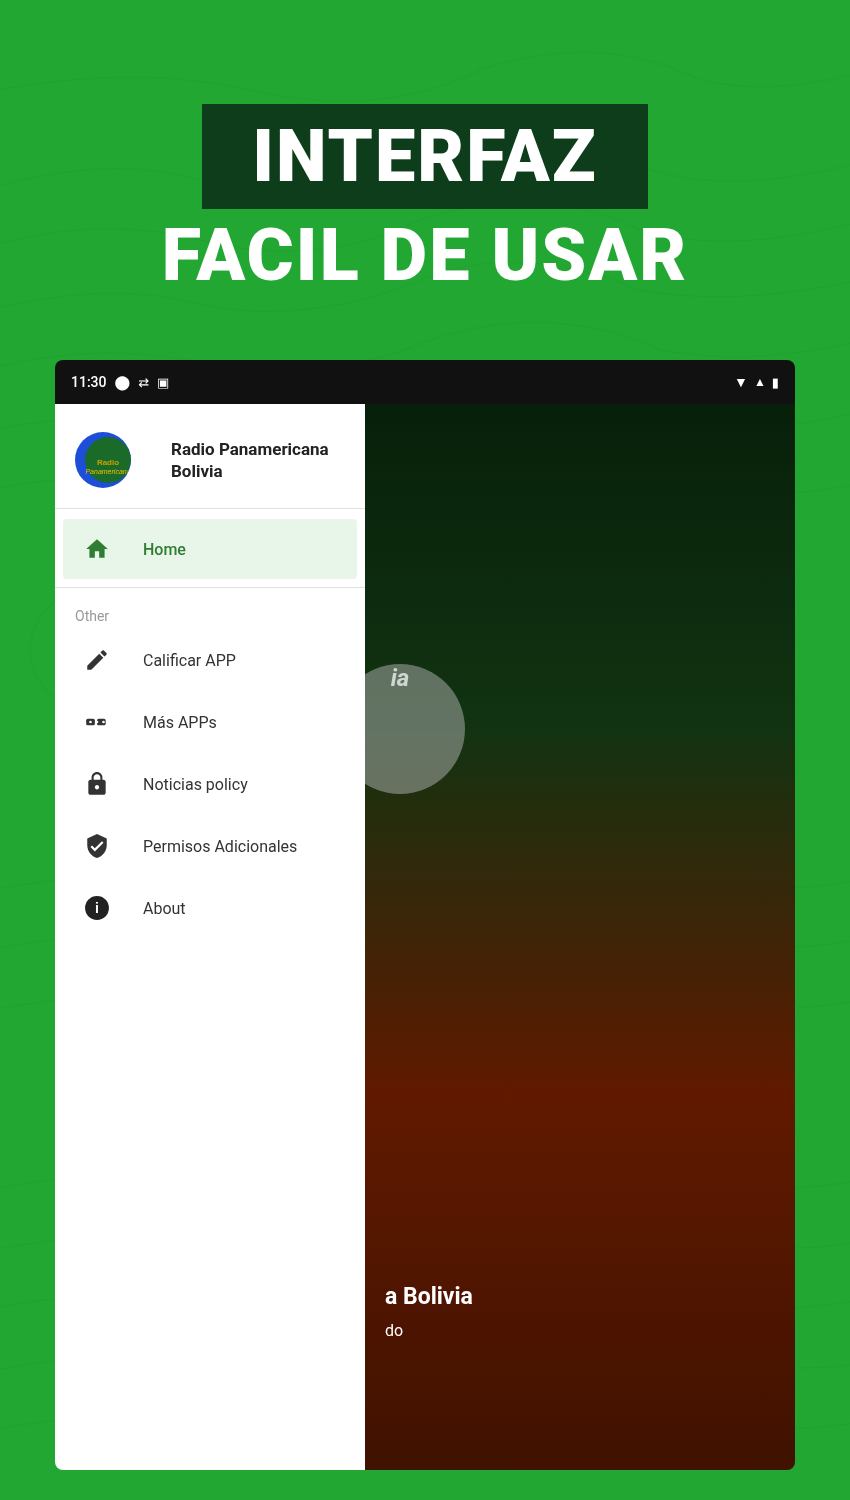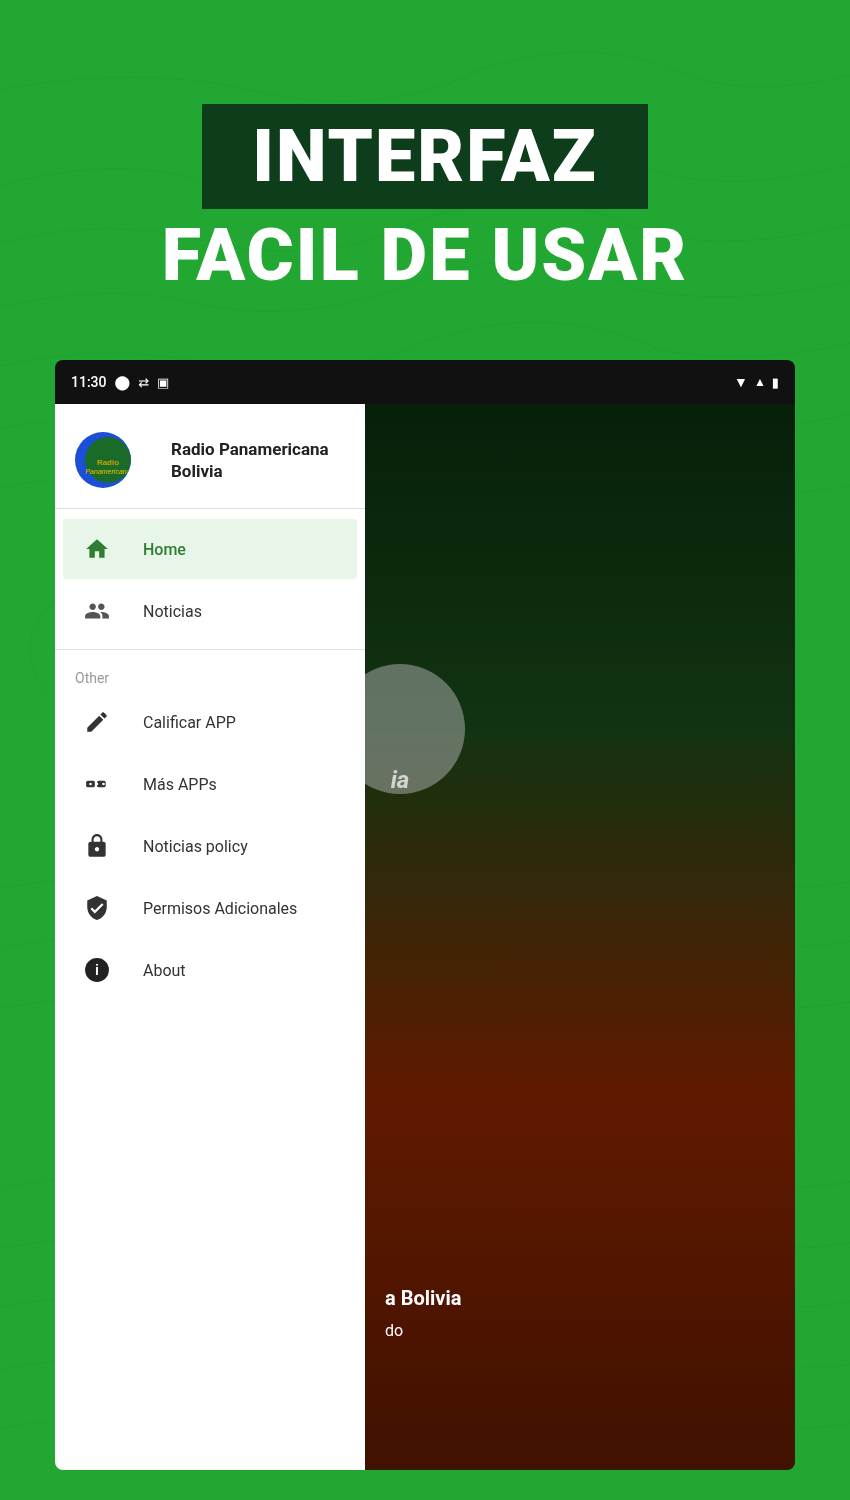--- a/index.html
+++ b/index.html
@@ -209,21 +209,21 @@
       position: absolute;
       top: 0; left: 0; right: 0; bottom: 0;
       background: rgba(0,0,0,0.3);
     }
 
     .app-content-text {
       position: absolute;
       bottom: 160px;
       left: 20px;
       color: white;
-      font-size: 20px;
+      font-size: 23px;
       font-weight: 700;
     }
 
     .app-content-subtext {
       position: absolute;
       bottom: 130px;
       left: 20px;
       color: white;
       font-size: 16px;
     }
@@ -231,21 +231,21 @@
     
     .circle-logo {
       position: absolute;
       top: 260px;
       left: -30px;
       width: 130px;
       height: 130px;
       border-radius: 50%;
       background: rgba(180,180,180,0.5);
       display: flex;
-      align-items: flex-end;
+      align-items: flex-start;
       justify-content: center;
     }
 
     
     .wifi-icon { color: white; font-size: 14px; }
     .signal-icon { color: white; font-size: 14px; }
     .battery-icon { color: white; font-size: 14px; }
 
     
     .icon-svg {
@@ -327,28 +327,20 @@
 
         <div class="drawer-item active">
           <div class="drawer-item-icon">
             <svg class="icon-svg" viewBox="0 0 24 24" fill="#2e7d32" xmlns="http://www.w3.org/2000/svg">
               <path d="M10 20v-6h4v6h5v-8h3L12 3 2 12h3v8z"></path>
             </svg>
           </div>
           <span class="drawer-item-label">Home</span>
         </div>
 
-        <div class="drawer-item">
-          <div class="drawer-item-icon">
-            <svg class="icon-svg" viewBox="0 0 24 24" fill="#555" xmlns="http://www.w3.org/2000/svg">
-              <path d="M16 11c1.66 0 2.99-1.34 2.99-3S17.66 5 16 5c-1.66 0-3 1.34-3 3s1.34 3 3 3zm-8 0c1.66 0 2.99-1.34 2.99-3S9.66 5 8 5C6.34 5 5 6.34 5 8s1.34 3 3 3zm0 2c-2.33 0-7 1.17-7 3.5V19h14v-2.5c0-2.33-4.67-3.5-7-3.5zm8 0c-.29 0-.62.02-.97.05 1.16.84 1.97 1.97 1.97 3.45V19h6v-2.5c0-2.33-4.67-3.5-7-3.5z"></path>
-            </svg>
-          </div>
-          <span class="drawer-item-label">Noticias</span>
-        </div>
 
         <div class="drawer-divider"></div>
 
         <div class="drawer-section-title">Other</div>
 
         <div class="drawer-item">
           <div class="drawer-item-icon">
             <svg class="icon-svg" viewBox="0 0 24 24" fill="#333" xmlns="http://www.w3.org/2000/svg">
               <path d="M3 17.25V21h3.75L17.81 9.94l-3.75-3.75L3 17.25zM20.71 7.04c.39-.39.39-1.02 0-1.41l-2.34-2.34c-.39-.39-1.02-.39-1.41 0l-1.83 1.83 3.75 3.75 1.83-1.83z"></path>
             </svg>

